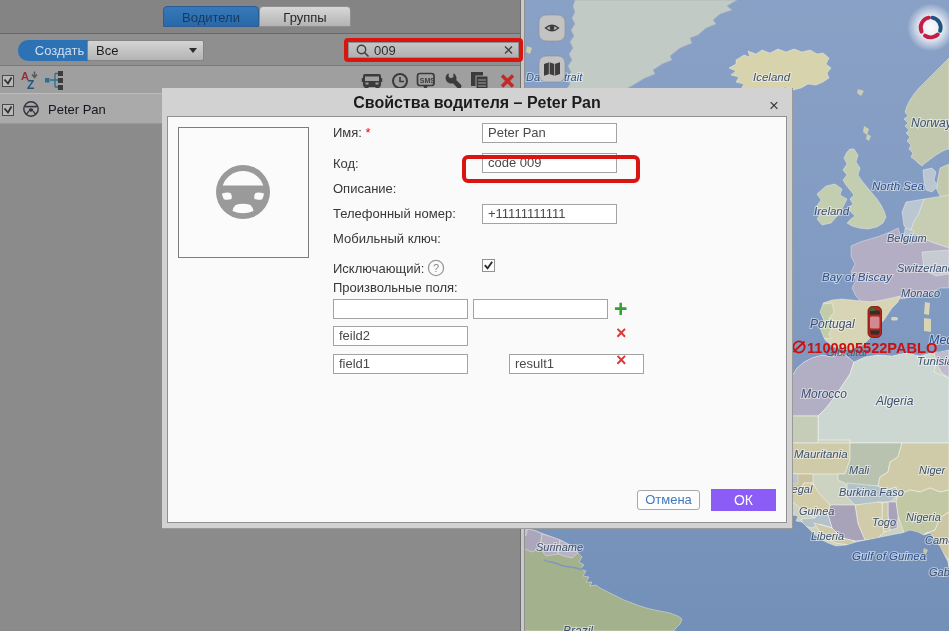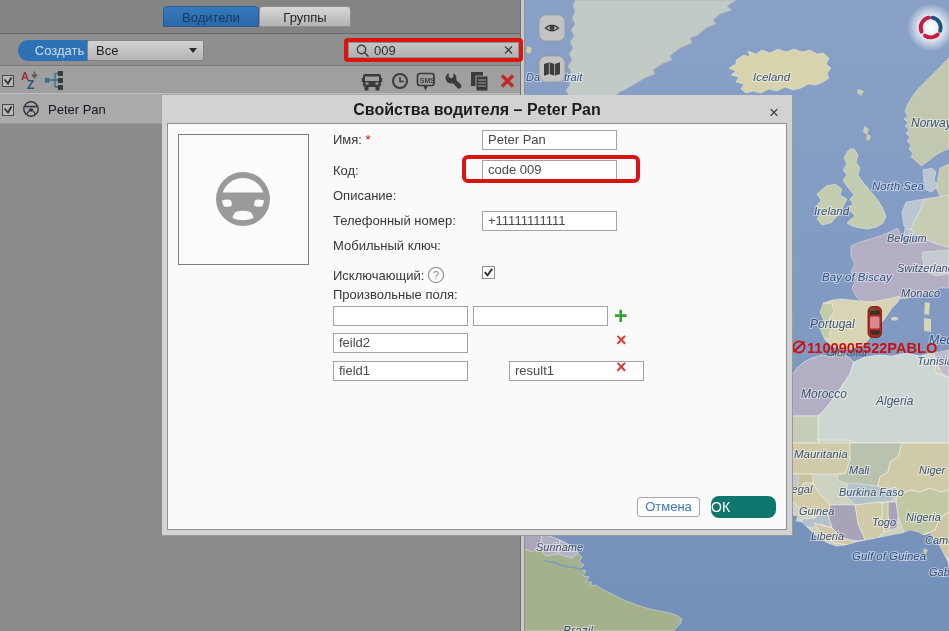--- a/index.html
+++ b/index.html
@@ -11,30 +11,30 @@
 #tab2{left:259px;width:92px;background:linear-gradient(#d8d8d8,#b3b3b3);color:#262626;border:1px solid #8f8f8f;}
 #row2{left:0;top:34px;width:520px;height:32px;background:#8f8f8f;border-bottom:1px solid #7a7a7a;box-sizing:border-box;}
 #btncreate{left:1px;top:40px;width:83px;height:21px;background:#2e72b6;border-radius:10px;color:#cfdff0;font-size:13px;text-align:center;line-height:21px;margin-left:17px;}
 #selall{left:87px;top:40px;width:117px;height:21px;background:linear-gradient(#d4d4d4,#b4b4b4);border:1px solid #848484;box-sizing:border-box;border-radius:2px;color:#1c1c1c;font-size:13px;line-height:19px;padding-left:8px;}
 #selarr{left:189px;top:48px;width:0;height:0;border-left:4.5px solid transparent;border-right:4.5px solid transparent;border-top:5.5px solid #2b2b2b;}
 #searchin{left:348px;top:42px;width:171px;height:16px;background:linear-gradient(#c6c6c6,#b0b0b0);border:1px solid #8f8f8f;box-sizing:border-box;}
 #row3{left:0;top:66px;width:520px;height:28px;background:#9f9f9f;border-bottom:1px solid #bdbdbd;box-sizing:border-box;}
 #row4{left:0;top:94px;width:520px;height:30px;background:#aaaaaa;border-bottom:1px solid #979797;box-sizing:border-box;}
 #row4 .nm{position:absolute;left:48px;top:8px;font-size:13px;color:#15151f;}
 #divider{left:520px;top:0;width:5px;height:631px;background:#c9c9c9;border-left:1px solid #6f6f6f;border-right:1px solid #909090;box-sizing:border-box;}
-#modal{left:162px;top:95px;width:631px;height:441px;background:#d2d2d2;border-right:1px solid #9a9a9a;border-bottom:1px solid #9a9a9a;box-sizing:border-box;z-index:20;}
+#modal{left:162px;top:88px;width:631px;height:441px;background:#d2d2d2;border-right:1px solid #9a9a9a;border-bottom:1px solid #9a9a9a;box-sizing:border-box;z-index:20;}
 #mhead{position:absolute;left:0;top:0;width:100%;height:28px;text-align:center;font-weight:bold;font-size:16px;color:#1c1c1c;line-height:30px;}
 #mclose{position:absolute;right:13px;top:3px;font-size:17px;color:#3d3d3d;font-weight:normal;}
 #mbody{position:absolute;left:5px;top:28px;width:618px;height:405px;background:#fafafa;border:1px solid #909090;}
 #photo{position:absolute;left:10px;top:10px;width:129px;height:129px;background:#fbfbfb;border:1px solid #7d7d7d;}
 .lbl{position:absolute;left:165px;font-size:13px;color:#383838;}
 .inp{position:absolute;left:314px;width:128px;height:17px;border:1px solid #a3a3a3;background:#fff;font-size:13px;color:#4a4a4a;padding:1px 0 0 5px;}
 .inp2{position:absolute;width:128px;height:17px;border:1px solid #a3a3a3;background:#fff;font-size:13px;color:#4a4a4a;padding:1px 0 0 5px;}
 #btnCancel{position:absolute;left:469px;top:373px;width:61px;height:18px;background:#fdfdfd;border:1px solid #a8a8a8;border-radius:3px;color:#3e79c1;font-size:13px;text-align:center;line-height:18px;}
-#btnOk{position:absolute;left:543px;top:372px;width:65px;height:22px;background:#0f766e;border-radius:8px;color:#fff;font-size:14px;line-height:22px;}
+#btnOk{position:absolute;left:543px;top:372px;width:65px;height:22px;background:#8b5cf6;border-radius:0;color:#fff;font-size:14px;text-align:center;line-height:22px;}
 .redbox{position:absolute;border:4px solid #da1410;border-radius:4px;z-index:50;box-sizing:border-box;}
 </style>
 </head>
 <body>
 <svg id="map" class="abs" style="left:520px;top:0;" width="429" height="631" viewBox="0 0 429 631">
 <defs>
 <linearGradient id="seag" x1="0" y1="0" x2="0" y2="1">
 <stop offset="0" stop-color="#8aa1c6"></stop>
         <stop offset="0.55" stop-color="#7f99c1"></stop>
         <stop offset="1" stop-color="#7390b8"></stop>

